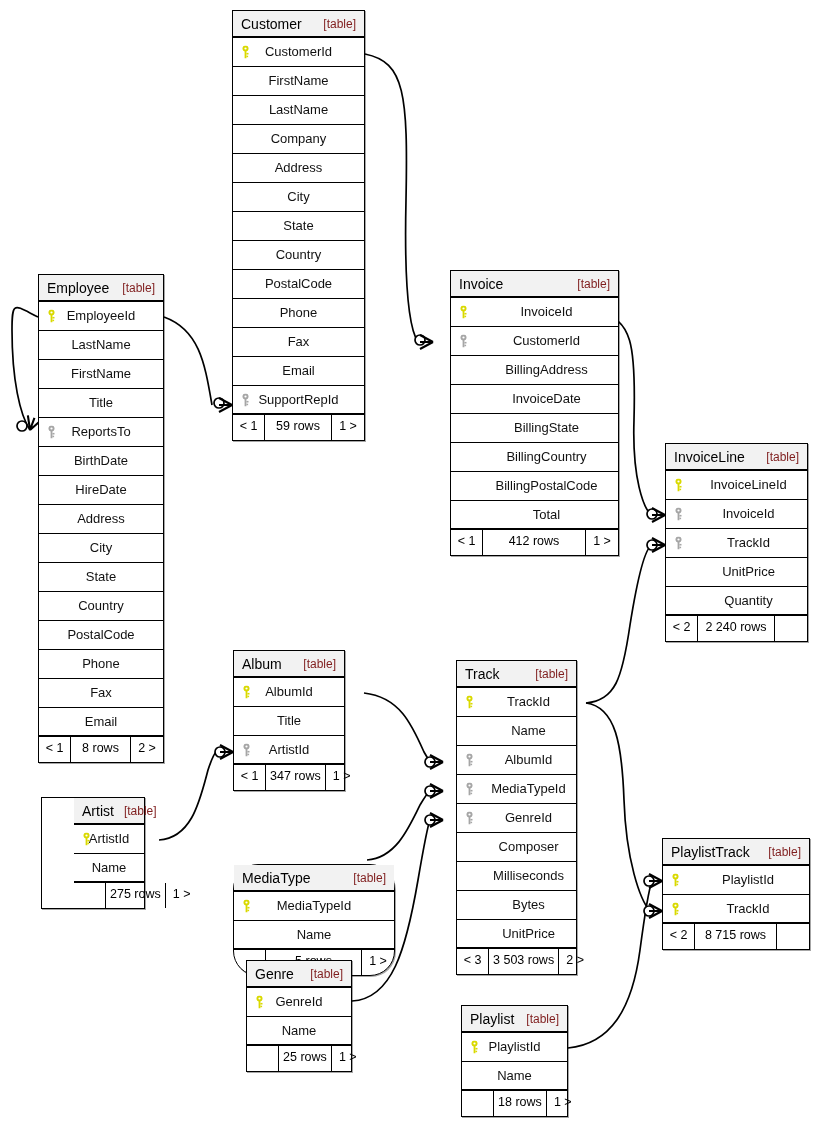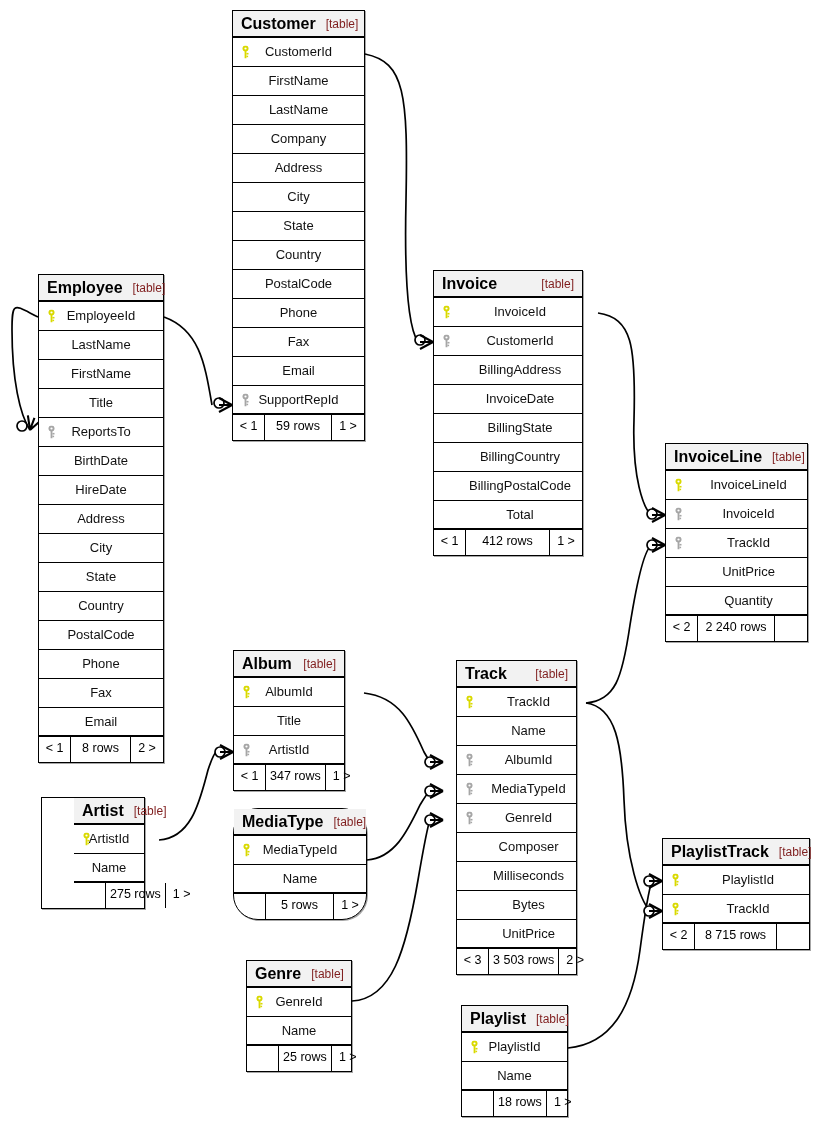--- a/index.html
+++ b/index.html
@@ -19,21 +19,21 @@
   }
   .thead{
     height:27px;line-height:26px;
     background:#f2f2f2;
     border-bottom:2px solid #000;
     box-sizing:border-box;
     padding:0 8px;
     white-space:nowrap;
     display:flex;align-items:center;justify-content:space-between;
   }
-  .tname{font-weight:bold;font-size:16px;color:#000;}
+  .tname{font-weight:normal;font-size:14px;color:#000;}
   .ttag{font-size:12px;color:#7f1d1d;padding-left:10px;}
   .row{
     height:29px;line-height:28px;
     border-bottom:1px solid #000;
     box-sizing:border-box;
     font-size:13px;color:#111;
     position:relative;
     white-space:nowrap;
     padding:0 6px;
   }
@@ -221,21 +221,21 @@
       <div class="row"><span class="lbl">PostalCode</span></div>
       <div class="row"><span class="lbl">Phone</span></div>
       <div class="row"><span class="lbl">Fax</span></div>
       <div class="row last"><span class="lbl">Email</span></div>
       <div class="tfoot">
         <div class="f-prev">&lt; 1</div>
         <div class="f-rows">8 rows</div>
         <div class="f-next">2 &gt;</div>
       </div>
     </div>
-    <div class="tbl c-left" style="left: 433px; top: 270px; width: 150px;">
+    <div class="tbl c-left" style="left: 450px; top: 270px; width: 169px;">
       <div class="thead">
         <span class="tname">Invoice</span>
         <span class="ttag">[table]</span>
       </div>
       <div class="row"><svg class="key" viewBox="0 0 9 13">
           <circle cx="4.5" cy="3" r="3" fill="#d9d900"></circle>
           <circle cx="4.5" cy="3" r="1.1" fill="#ffffff"></circle>
           <rect x="3.6" y="5" width="1.8" height="8" fill="#d9d900"></rect>
           <rect x="5.4" y="7.4" width="2.1" height="1.6" fill="#d9d900"></rect>
           <rect x="5.4" y="10.2" width="1.7" height="1.5" fill="#d9d900"></rect>
@@ -375,21 +375,21 @@
           <rect x="5.4" y="7.4" width="2.1" height="1.6" fill="#d9d900"></rect>
           <rect x="5.4" y="10.2" width="1.7" height="1.5" fill="#d9d900"></rect>
         </svg><span class="lbl">ArtistId</span></div>
       <div class="row last"><span class="lbl">Name</span></div>
       <div class="tfoot">
         <div class="f-prev"></div>
         <div class="f-rows">275 rows</div>
         <div class="f-next">1 &gt;</div>
       </div>
     </div>
-    <div class="tbl c-center" style="left: 233px; top: 808px; width: 134px; border-radius: 25px;">
+    <div class="tbl c-center" style="left: 233px; top: 864px; width: 162px; border-radius: 25px;">
       <div class="thead">
         <span class="tname">MediaType</span>
         <span class="ttag">[table]</span>
       </div>
       <div class="row"><svg class="key" viewBox="0 0 9 13">
           <circle cx="4.5" cy="3" r="3" fill="#d9d900"></circle>
           <circle cx="4.5" cy="3" r="1.1" fill="#ffffff"></circle>
           <rect x="3.6" y="5" width="1.8" height="8" fill="#d9d900"></rect>
           <rect x="5.4" y="7.4" width="2.1" height="1.6" fill="#d9d900"></rect>
           <rect x="5.4" y="10.2" width="1.7" height="1.5" fill="#d9d900"></rect>

